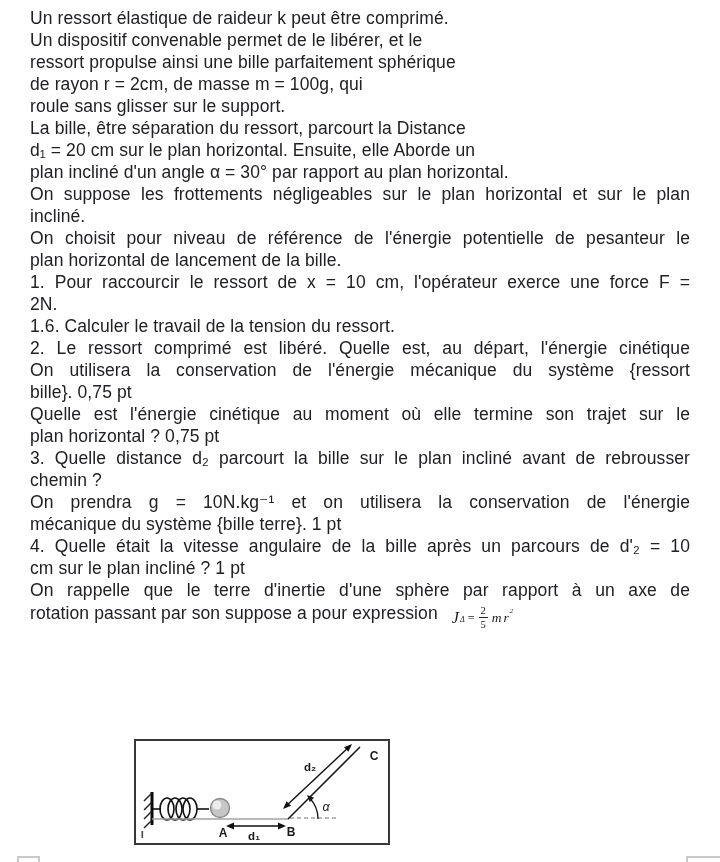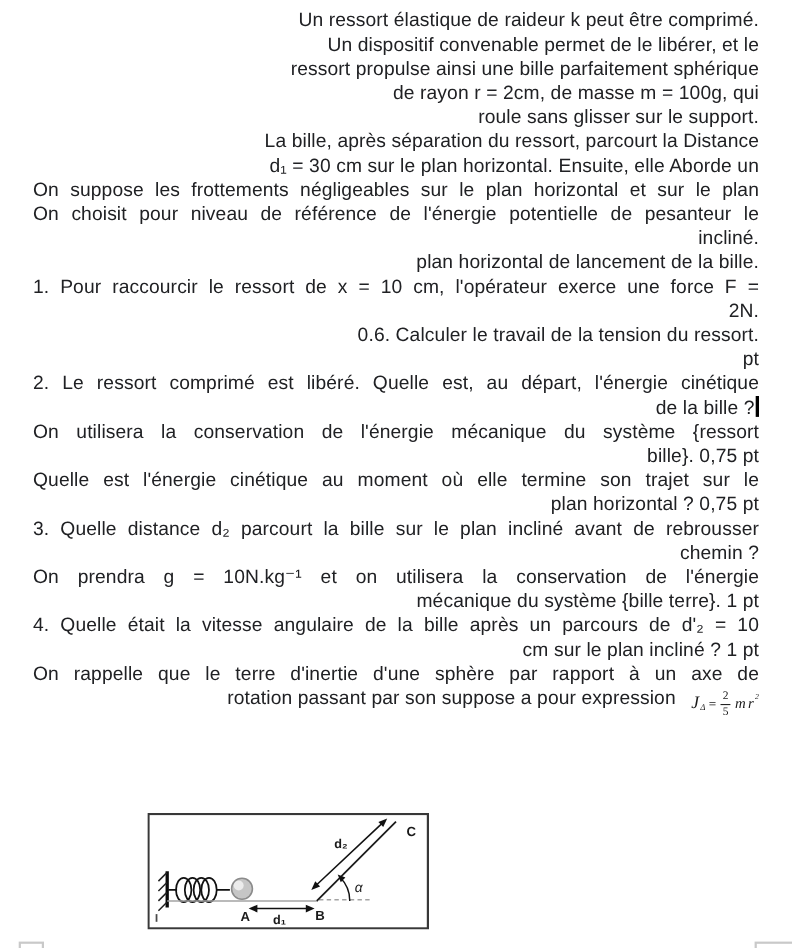--- a/index.html
+++ b/index.html
@@ -4,21 +4,21 @@
 <style>
   html,body { margin:0; padding:0; }
   body {
     width:720px; height:862px; overflow:hidden; position:relative;
     background:#ffffff; color:#202124;
     font-family:"Liberation Sans","DejaVu Sans",sans-serif;
   }
   .doc { position:absolute; left:30px; top:7px; width:660px; }
   .ln {
     height:22px; line-height:22px; font-size:17.5px;
-    letter-spacing:0.1px; white-space:normal;text-align:right;
+    letter-spacing:0.1px; white-space:normal;
   }
   .j { text-align:justify; text-align-last:justify; }
   .cursor {
     display:inline-block; width:3px; height:19px; background:#000;
     vertical-align:-3px; margin-left:1px;
   }
   
   .formula {
     display:inline-flex; align-items:center; gap:1px;
     font-family:"Liberation Serif","DejaVu Serif",serif;
@@ -45,34 +45,31 @@
 </style>
 </head>
 <body>
 
 <div class="doc">
   <div class="ln">Un ressort élastique de raideur k peut être comprimé.</div>
   <div class="ln">Un dispositif convenable permet de le libérer, et le</div>
   <div class="ln">ressort propulse ainsi une bille parfaitement sphérique</div>
   <div class="ln">de rayon r = 2cm, de masse m = 100g, qui</div>
   <div class="ln">roule sans glisser sur le support.</div>
-  <div class="ln">La bille, après séparation du ressort, parcourt la Distance</div>
-  <div class="ln">d₁ = 30 cm sur le plan horizontal. Ensuite, elle Aborde un</div>
+  <div class="ln">La bille, être séparation du ressort, parcourt la Distance</div>
+  <div class="ln">d₁ = 20 cm sur le plan horizontal. Ensuite, elle Aborde un</div>
+  <div class="ln">plan incliné d'un angle α = 30° par rapport au plan horizontal.</div>
   <div class="ln j">On suppose les frottements négligeables sur le plan horizontal et sur le plan</div>
+  <div class="ln">incliné.</div>
   <div class="ln j">On choisit pour niveau de référence de l'énergie potentielle de pesanteur le</div>
-  <div class="ln">incliné.</div>
   <div class="ln">plan horizontal de lancement de la bille.</div>
   <div class="ln j">1. Pour raccourcir le ressort de x = 10 cm, l'opérateur exerce une force F =</div>
   <div class="ln">2N.</div>
-  <div class="ln">0.6. Calculer le travail de la tension du ressort.</div>
-  <div class="ln">pt</div>
+  <div class="ln">1.6. Calculer le travail de la tension du ressort.</div>
   <div class="ln j">2. Le ressort comprimé est libéré. Quelle est, au départ, l'énergie cinétique</div>
-  <div class="ln">
-    <span>de la bille ?</span><span class="cursor"></span>
-  </div>
   <div class="ln j">On utilisera la conservation de l'énergie mécanique du système {ressort</div>
   <div class="ln">bille}. 0,75 pt</div>
   <div class="ln j">Quelle est l'énergie cinétique au moment où elle termine son trajet sur le</div>
   <div class="ln">plan horizontal ? 0,75 pt</div>
   <div class="ln j">3. Quelle distance d₂ parcourt la bille sur le plan incliné avant de rebrousser</div>
   <div class="ln">chemin ?</div>
   <div class="ln j">On prendra g = 10N.kg⁻¹ et on utilisera la conservation de l'énergie</div>
   <div class="ln">mécanique du système {bille terre}. 1 pt</div>
   <div class="ln j">4. Quelle était la vitesse angulaire de la bille après un parcours de d'₂ = 10</div>
   <div class="ln">cm sur le plan incliné ? 1 pt</div>

